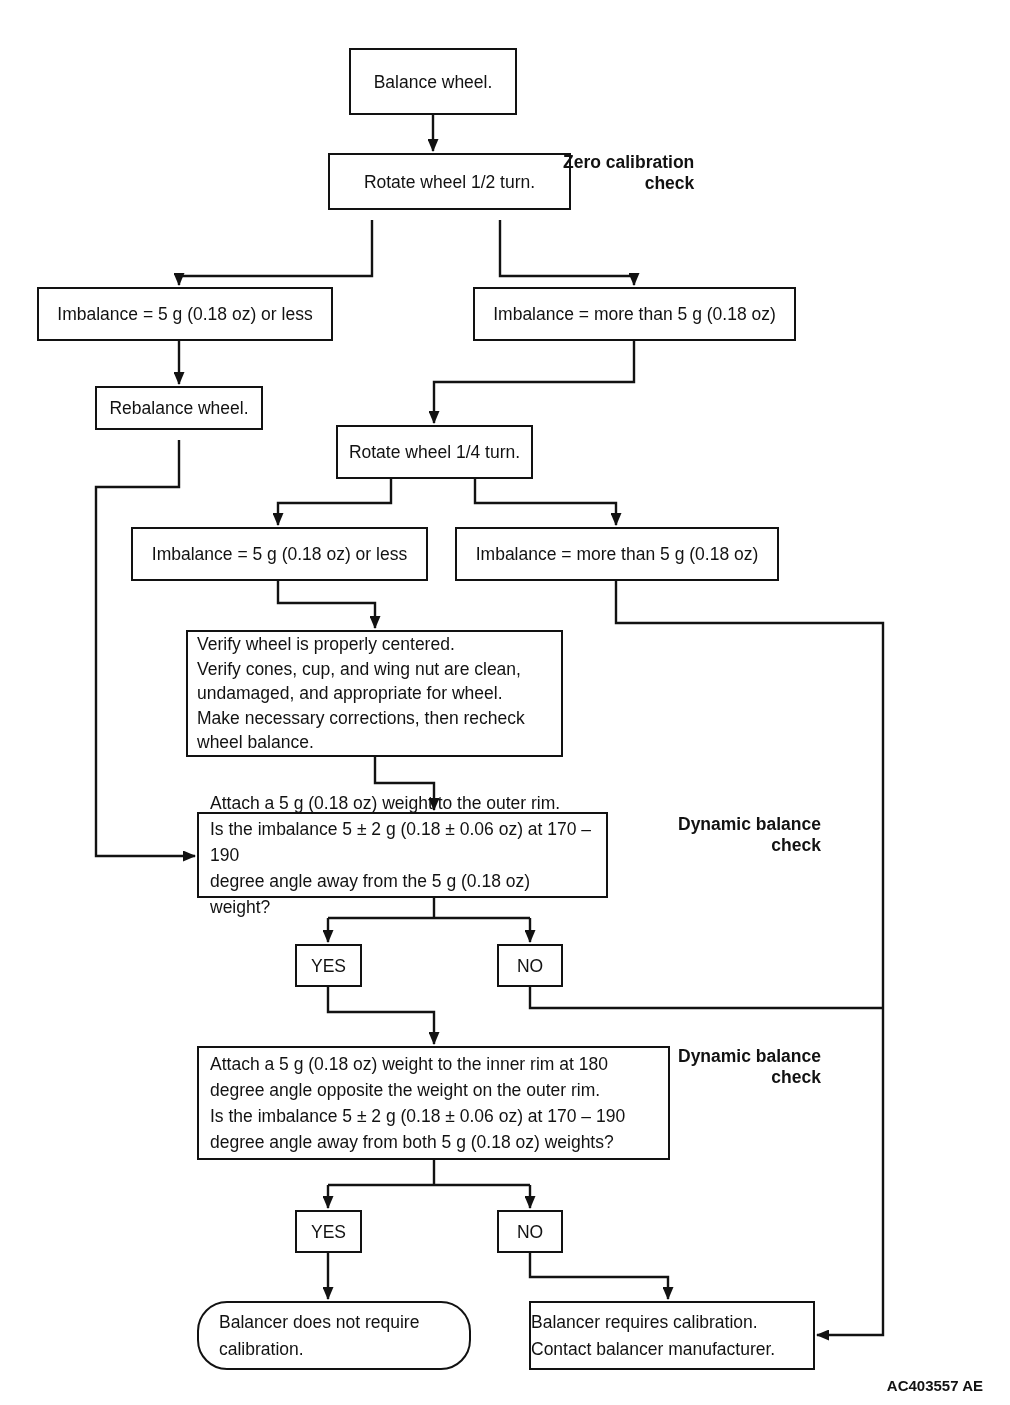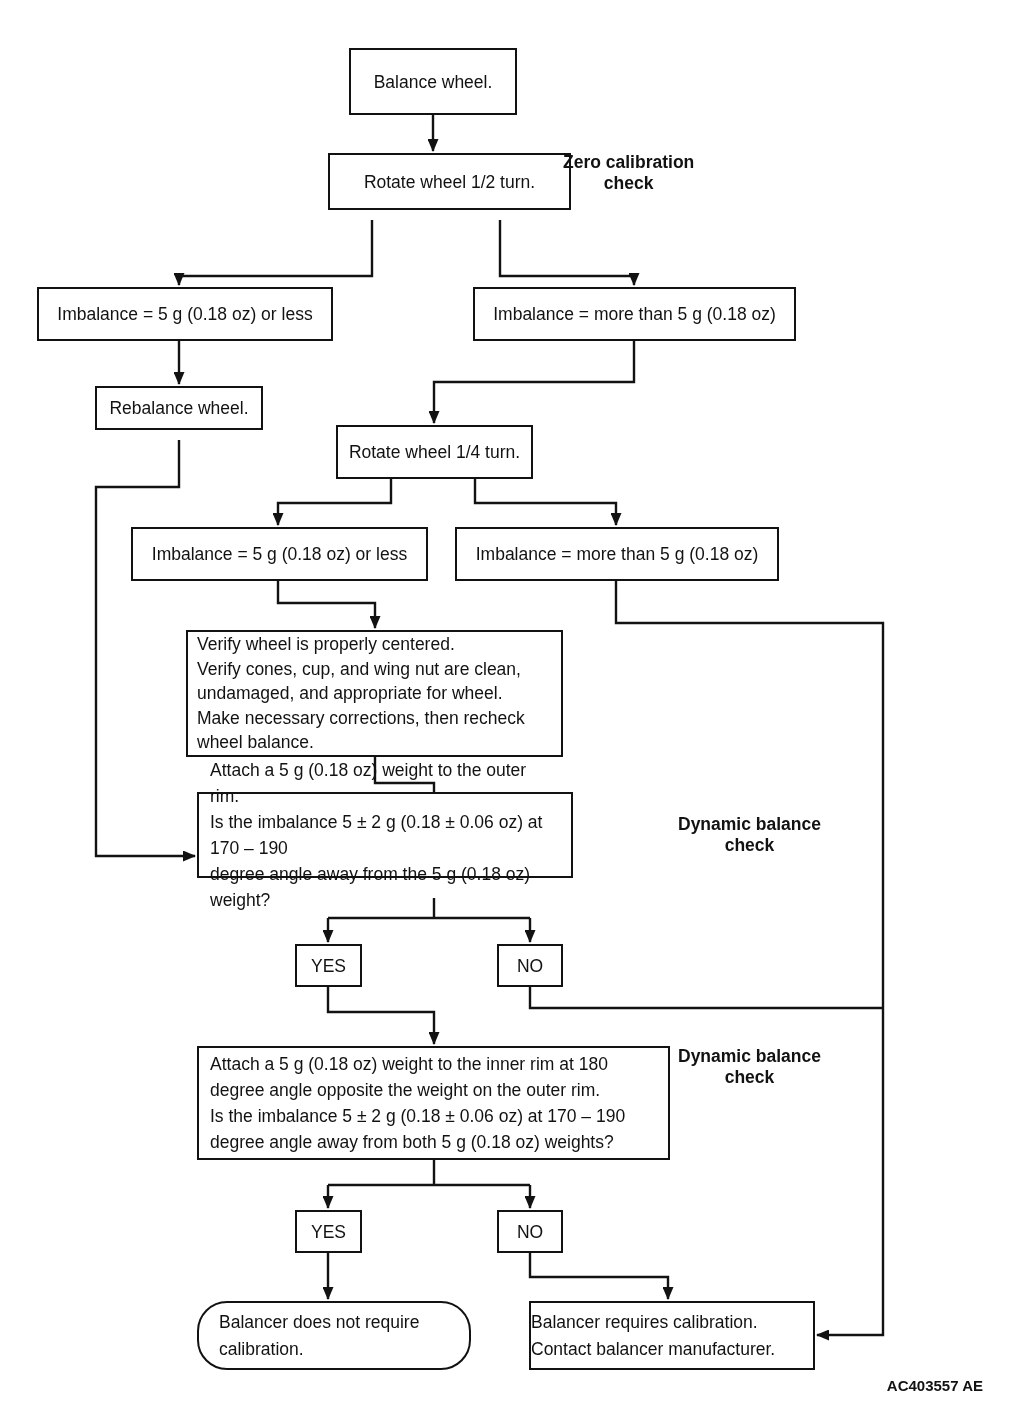--- a/index.html
+++ b/index.html
@@ -36,21 +36,21 @@
   .node.pad-sm{padding:13px 9px;line-height:24.5px;}
   .node.pad-md{padding:4px 11px;line-height:26px;}
   .node.pad-bottom{padding:4px 10px 4px 20px;line-height:27px;border-radius:30px;}
   .node.pad-bottom-r{padding:4px 8px 4px 0;line-height:27px;}
   .side-label{
     position:absolute;
     font-weight:bold;
     font-size:17.5px;
     line-height:21px;
     white-space:pre-line;
-    text-align:center;
+    text-align:right;
   }
   .footer-code{
     position:absolute;
     right:27px;top:1377px;
     font-weight:bold;
     font-size:15px;
     text-align:right;
   }
 </style>
 </head>
@@ -123,21 +123,21 @@
   </div>
 
   <div class="node left pad-sm" style="left:186px;top:630px;width:377px;height:127px">
     <span>Verify wheel is properly centered.
 Verify cones, cup, and wing nut are clean,
 undamaged, and appropriate for wheel.
 Make necessary corrections, then recheck
 wheel balance.</span>
   </div>
 
-  <div class="node left pad-md" style="left:197px;top:792px;width:376px;height:86px">
+  <div class="node left pad-md" style="left:197px;top:812px;width:411px;height:86px">
     <span>Attach a 5 g (0.18 oz) weight to the outer rim.
 Is the imbalance 5 ± 2 g (0.18 ± 0.06 oz) at 170 – 190
 degree angle away from the 5 g (0.18 oz) weight?</span>
   </div>
 
   <div class="side-label" style="left:678px;top:814px">Dynamic balance
 check</div>
 
   <div class="node" style="left:295px;top:944px;width:67px;height:43px">
     <span>YES</span>

